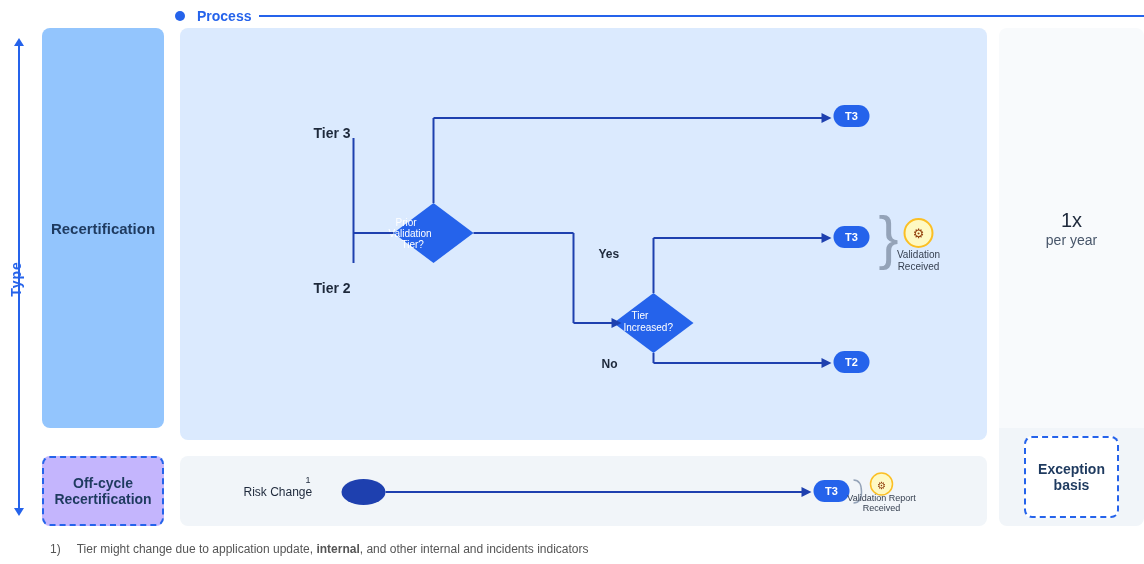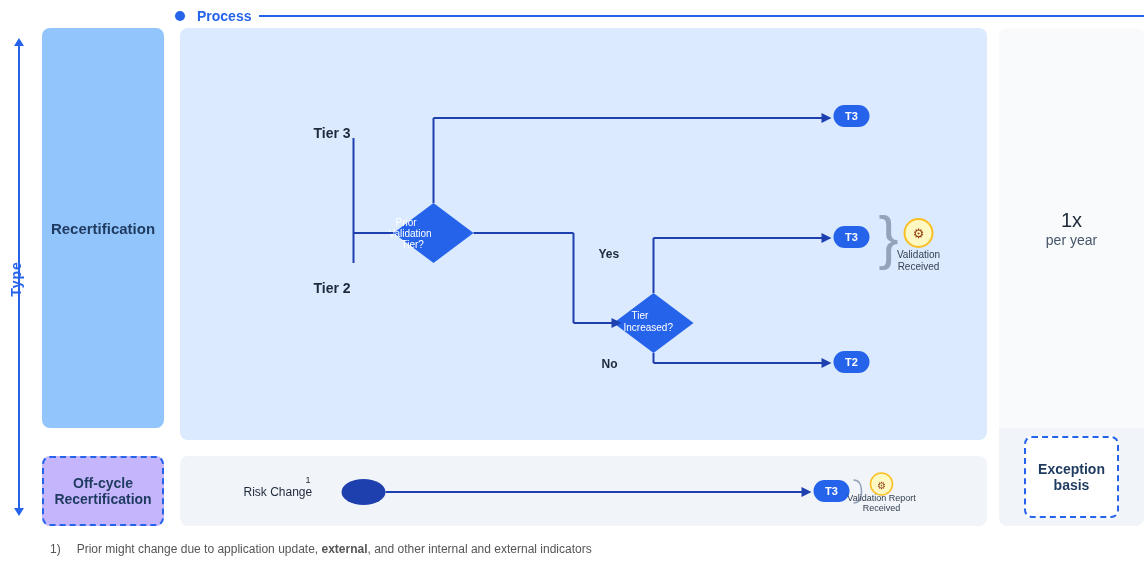--- a/index.html
+++ b/index.html
@@ -299,17 +299,17 @@
           <span>Exception<br>basis</span>
         </div>
       </div>
     </div>
 
   </div>
 
   <div class="footnote">
     <span>1)</span>
     <span>
-      <span>Prior might change due to application update, </span><span class="bold">external</span><span>, and other internal and external indicators</span>
+      <span>Tier might change due to application update, </span><span class="bold">internal</span><span>, and other internal and incidents indicators</span>
     </span>
   </div>
 
 </div>
 
 </body></html>

